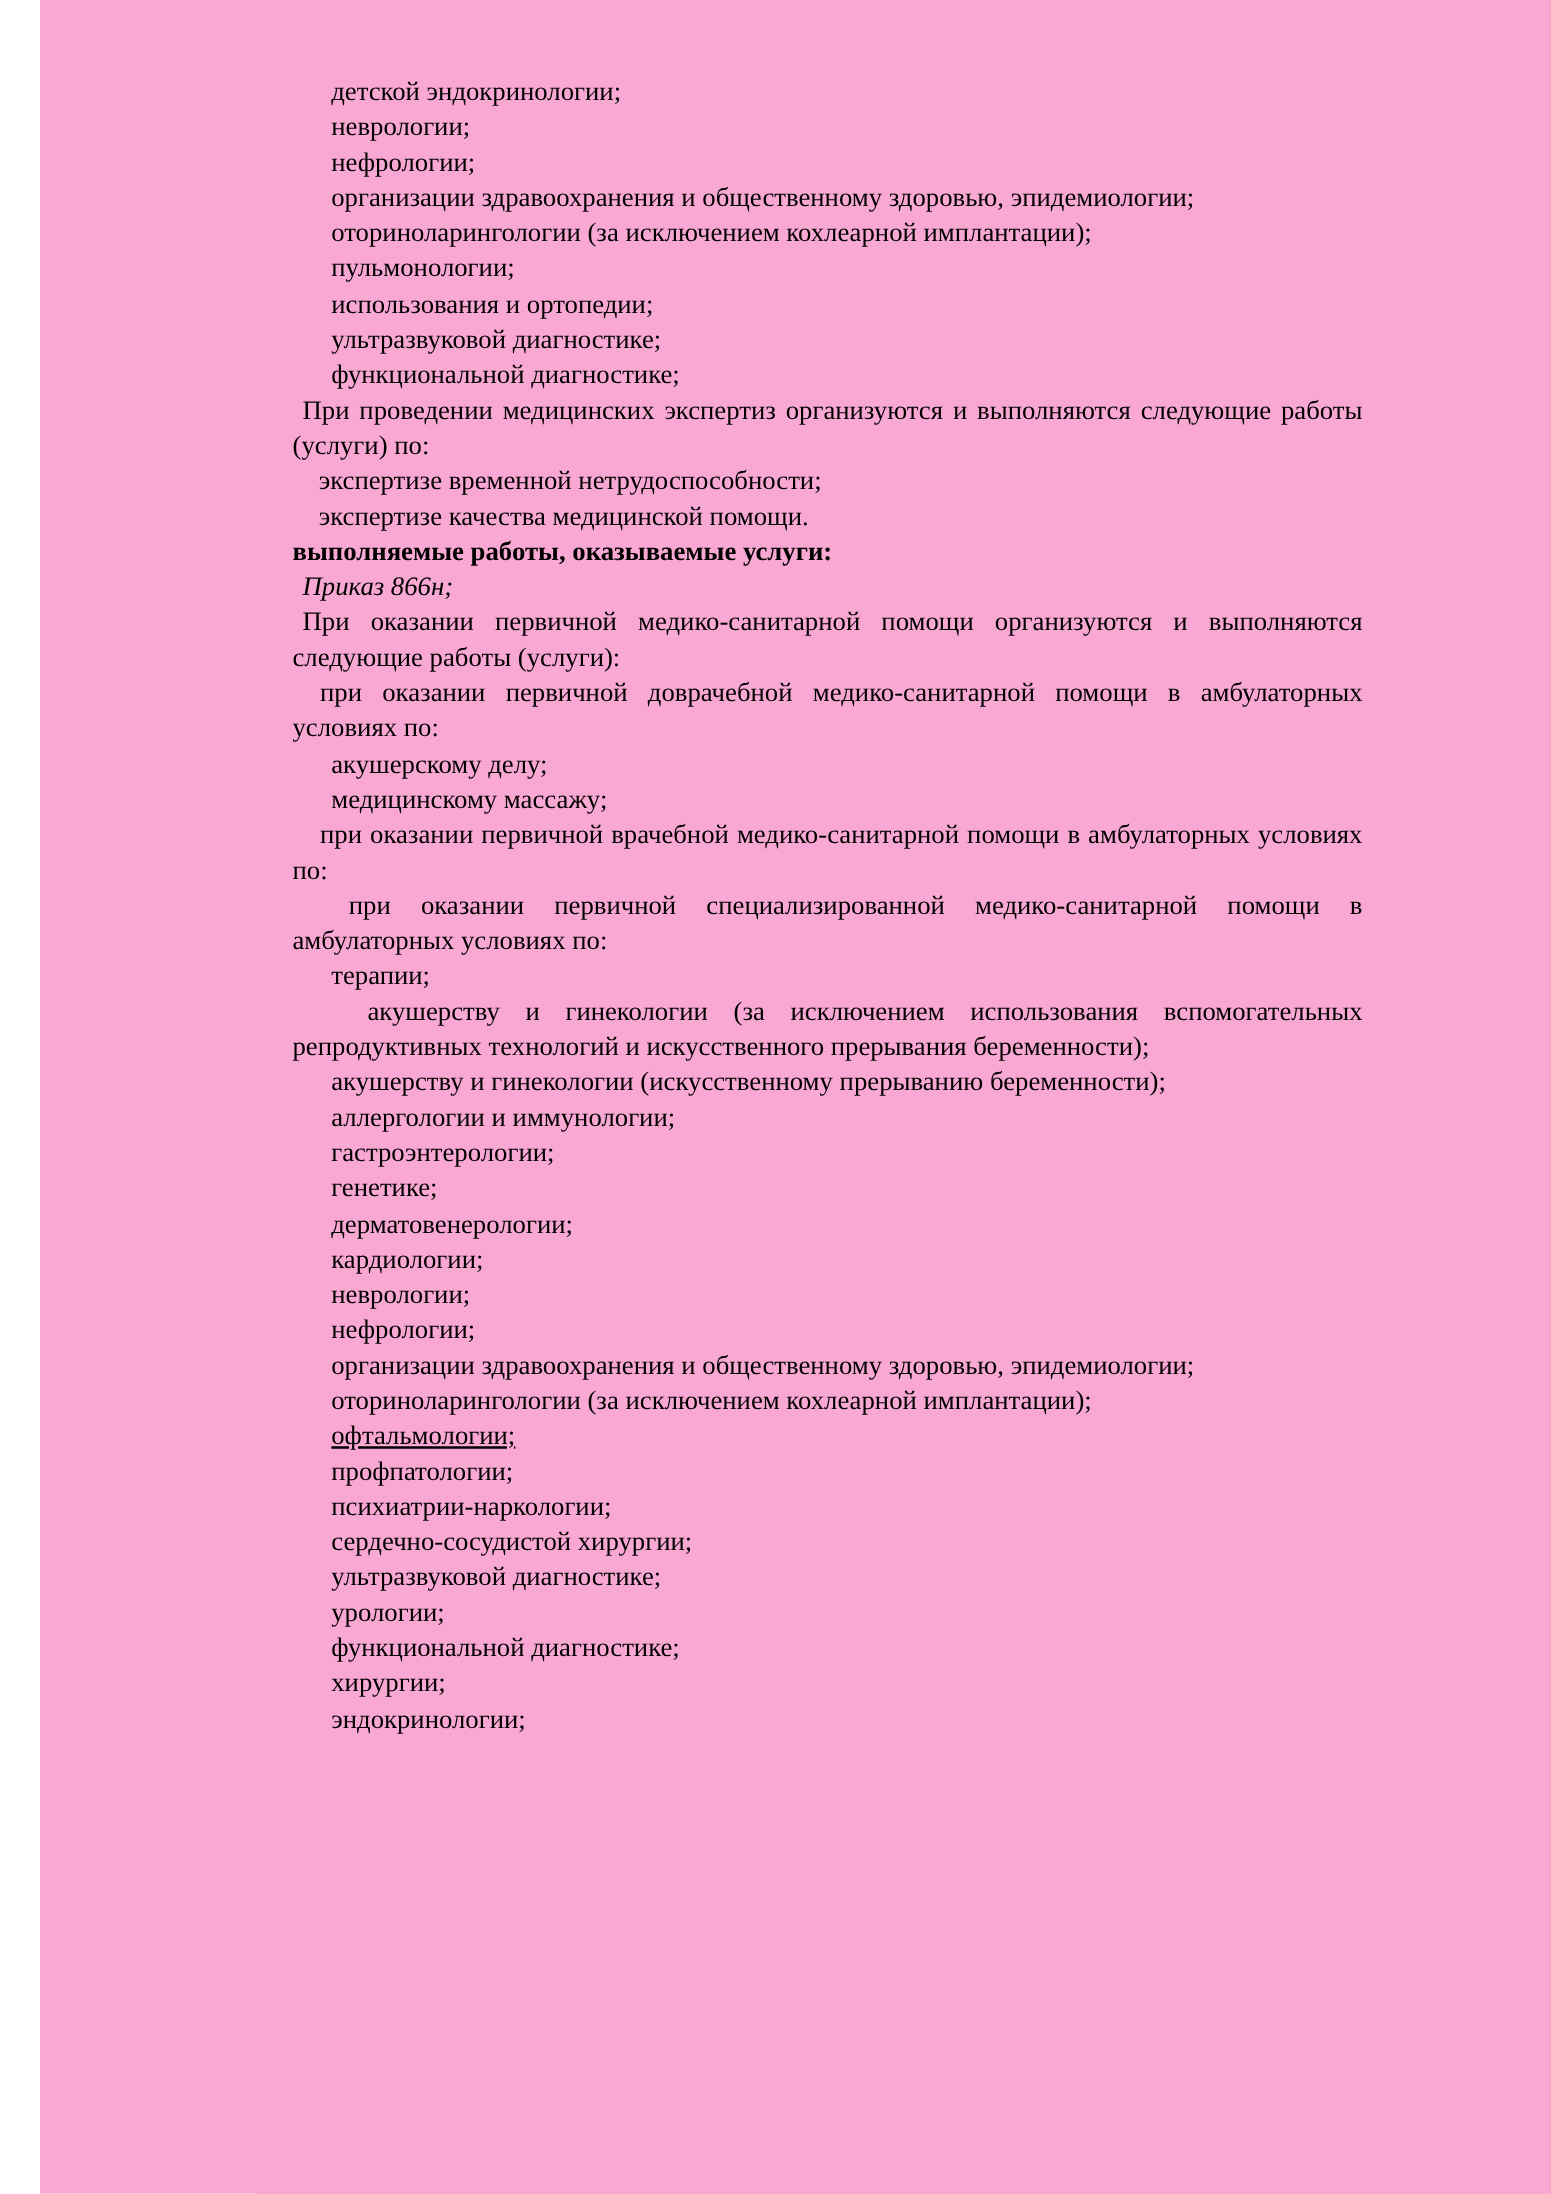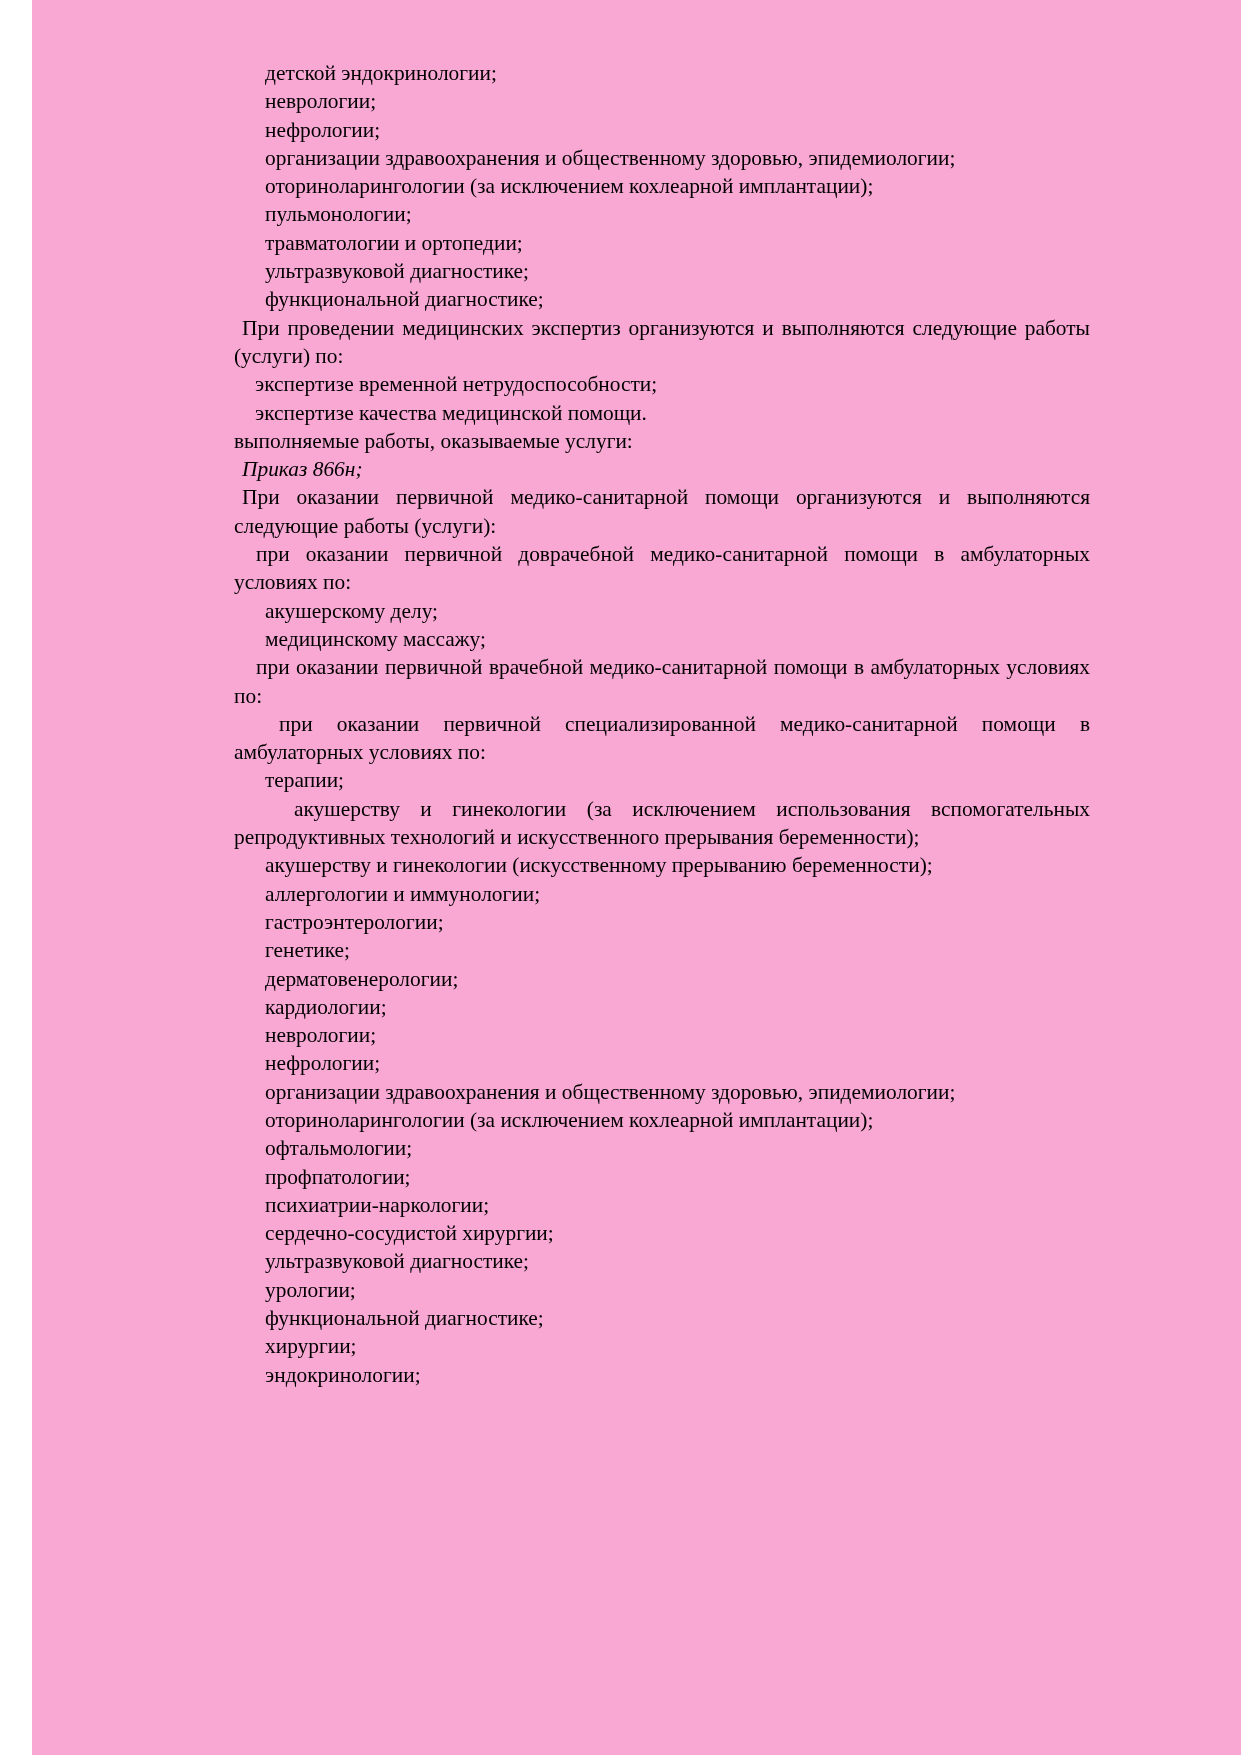--- a/index.html
+++ b/index.html
@@ -35,47 +35,47 @@
 <body>
 
 <div class="page">
   <div class="text-block" id="text-block">
       <p class="para" style="text-indent: 31px;">детской эндокринологии;</p>
       <p class="para" style="text-indent: 31px;">неврологии;</p>
       <p class="para" style="text-indent: 31px;">нефрологии;</p>
       <p class="para" style="text-indent: 31px;">организации здравоохранения и общественному здоровью, эпидемиологии;</p>
       <p class="para" style="text-indent: 31px;">оториноларингологии (за исключением кохлеарной имплантации);</p>
       <p class="para" style="text-indent: 31px;">пульмонологии;</p>
-      <p class="para" style="text-indent: 31px;">травматологии и ортопедии;</p>
+      <p class="para" style="text-indent: 31px;">использования и ортопедии;</p>
       <p class="para" style="text-indent: 31px;">ультразвуковой диагностике;</p>
       <p class="para" style="text-indent: 31px;">функциональной диагностике;</p>
       <p class="para" style="text-indent: 8px;">При проведении медицинских экспертиз организуются и выполняются следующие работы (услуги) по:</p>
       <p class="para" style="text-indent: 21px;">экспертизе временной нетрудоспособности;</p>
       <p class="para" style="text-indent: 21px;">экспертизе качества медицинской помощи.</p>
-      <p class="para" style="text-indent: 0px;">выполняемые работы, оказываемые услуги:</p>
+      <p class="para" style="text-indent: 0px; font-weight: bold;">выполняемые работы, оказываемые услуги:</p>
       <p class="para" style="text-indent: 8px; font-style: italic;">Приказ 866н;</p>
       <p class="para" style="text-indent: 8px;">При оказании первичной медико-санитарной помощи организуются и выполняются следующие работы (услуги):</p>
       <p class="para" style="text-indent: 22px;">при оказании первичной доврачебной медико-санитарной помощи в амбулаторных условиях по:</p>
       <p class="para" style="text-indent: 31px;">акушерскому делу;</p>
       <p class="para" style="text-indent: 31px;">медицинскому массажу;</p>
       <p class="para" style="text-indent: 22px;">при оказании первичной врачебной медико-санитарной помощи в амбулаторных условиях по:</p>
       <p class="para" style="text-indent: 45px;">при оказании первичной специализированной медико-санитарной помощи в амбулаторных условиях по:</p>
       <p class="para" style="text-indent: 31px;">терапии;</p>
       <p class="para" style="text-indent: 60px;">акушерству и гинекологии (за исключением использования вспомогательных репродуктивных технологий и искусственного прерывания беременности);</p>
       <p class="para" style="text-indent: 31px;">акушерству и гинекологии (искусственному прерыванию беременности);</p>
       <p class="para" style="text-indent: 31px;">аллергологии и иммунологии;</p>
       <p class="para" style="text-indent: 31px;">гастроэнтерологии;</p>
       <p class="para" style="text-indent: 31px;">генетике;</p>
       <p class="para" style="text-indent: 31px;">дерматовенерологии;</p>
       <p class="para" style="text-indent: 31px;">кардиологии;</p>
       <p class="para" style="text-indent: 31px;">неврологии;</p>
       <p class="para" style="text-indent: 31px;">нефрологии;</p>
       <p class="para" style="text-indent: 31px;">организации здравоохранения и общественному здоровью, эпидемиологии;</p>
       <p class="para" style="text-indent: 31px;">оториноларингологии (за исключением кохлеарной имплантации);</p>
-      <p class="para" style="text-indent: 31px;">офтальмологии;</p>
+      <p class="para" style="text-indent: 31px; text-decoration: underline;">офтальмологии;</p>
       <p class="para" style="text-indent: 31px;">профпатологии;</p>
       <p class="para" style="text-indent: 31px;">психиатрии-наркологии;</p>
       <p class="para" style="text-indent: 31px;">сердечно-сосудистой хирургии;</p>
       <p class="para" style="text-indent: 31px;">ультразвуковой диагностике;</p>
       <p class="para" style="text-indent: 31px;">урологии;</p>
       <p class="para" style="text-indent: 31px;">функциональной диагностике;</p>
       <p class="para" style="text-indent: 31px;">хирургии;</p>
       <p class="para" style="text-indent: 31px;">эндокринологии;</p>
     </div>
 </div>

